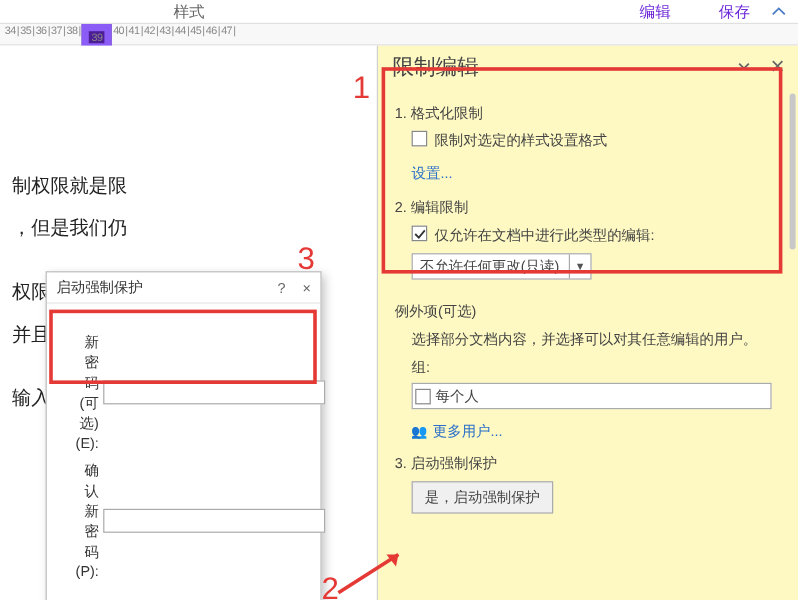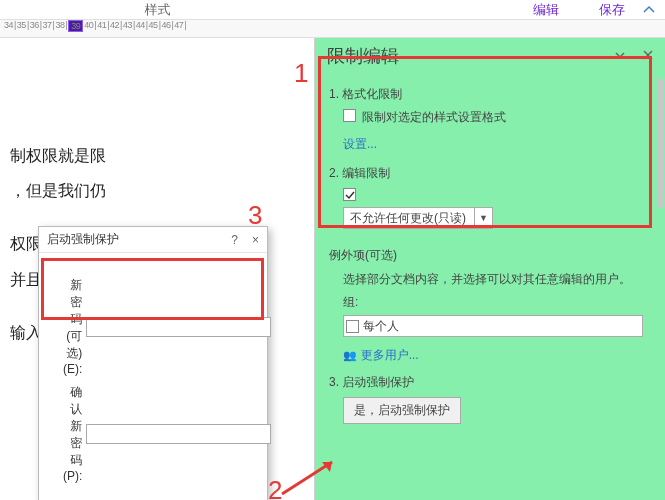--- a/index.html
+++ b/index.html
@@ -5,27 +5,27 @@
   * { box-sizing: border-box; margin: 0; padding: 0; font-family: "Microsoft YaHei", "Segoe UI", sans-serif; }
   body { width: 665px; height: 500px; background: #fff; position: relative; overflow: hidden; font-size: 12px; color: #333; }
   
   .top-bar { height: 20px; display: flex; align-items: center; border-bottom: 1px solid #e0e0e0; }
   .top-left { flex: 0 0 315px; text-align: center; font-size: 13px; color: #666; }
   .top-right { flex: 1; display: flex; justify-content: flex-end; gap: 40px; padding-right: 40px; font-size: 13px; color: #6d28d9; }
   .top-right span:last-child { padding-right: 0; }
   .chev-wrap { position: absolute; right: 8px; top: 2px; }
   
   .ruler { height: 18px; font-size: 9px; color: #888; padding-left: 4px; display: flex; align-items: flex-start; gap: 1px; letter-spacing: -0.5px; background: #f8f8f8; border-bottom: 1px solid #ddd; }
-  .ruler .mark { border: 1px solid #8b5cf6; padding: 0 2px; background: #4c1d95; }
+  .ruler .mark { border: 6px solid #8b5cf6; padding: 0 2px; background: #4c1d95; }
   
   .main { display: flex; height: calc(100% - 38px); }
   .doc-area { width: 315px; background: #fff; border-right: 1px solid #d0d0d0; position: relative; padding: 20px 10px; }
   .doc-page { background: #fff; margin-top: 80px; font-size: 16px; line-height: 2.2; color: #222; }
   
-  .pane { flex: 1; background: #86efac; padding: 0; position: relative; }
+  .pane { flex: 1; background: #fef9c3; padding: 0; position: relative; }
   .pane-header { display: flex; align-items: center; justify-content: space-between; padding: 6px 10px 6px 12px; }
   .pane-title { font-size: 18px; color: #444; }
   .pane-icons { display: flex; gap: 14px; font-size: 14px; color: #666; }
   
   .pane-body { padding: 4px 14px; font-size: 12px; color: #444; }
   .section-h { margin: 8px 0 6px; font-size: 12px; }
   .indent { margin-left: 14px; }
   .chk-row { display: flex; align-items: flex-start; gap: 6px; margin: 6px 0; }
   .chk { width: 13px; height: 13px; border: 1px solid #888; background: #fff; display: inline-flex; align-items: center; justify-content: center; font-size: 10px; }
   .link { color: #2a6fc9; cursor: pointer; margin: 4px 0; display: inline-block; }
@@ -139,20 +139,21 @@
       </div>
 
       <div class="section-h">2. 编辑限制</div>
       <div class="indent">
         <div class="chk-row">
           <span class="chk">
             <svg width="10" height="10" viewBox="0 0 10 10">
                 <path d="M1 5 L4 8 L9 2" stroke="#333" stroke-width="1.5" fill="none"></path>
               </svg>
           </span>
+          <span>仅允许在文档中进行此类型的编辑:</span>
         </div>
         <div class="combo">
           <span class="combo-text">不允许任何更改(只读)</span>
           <span class="combo-btn">▼</span>
         </div>
       </div>
 
       <div class="section-h" style="margin-top:18px">例外项(可选)</div>
       <div class="indent">
         <div style="line-height:1.5">选择部分文档内容，并选择可以对其任意编辑的用户。</div>

